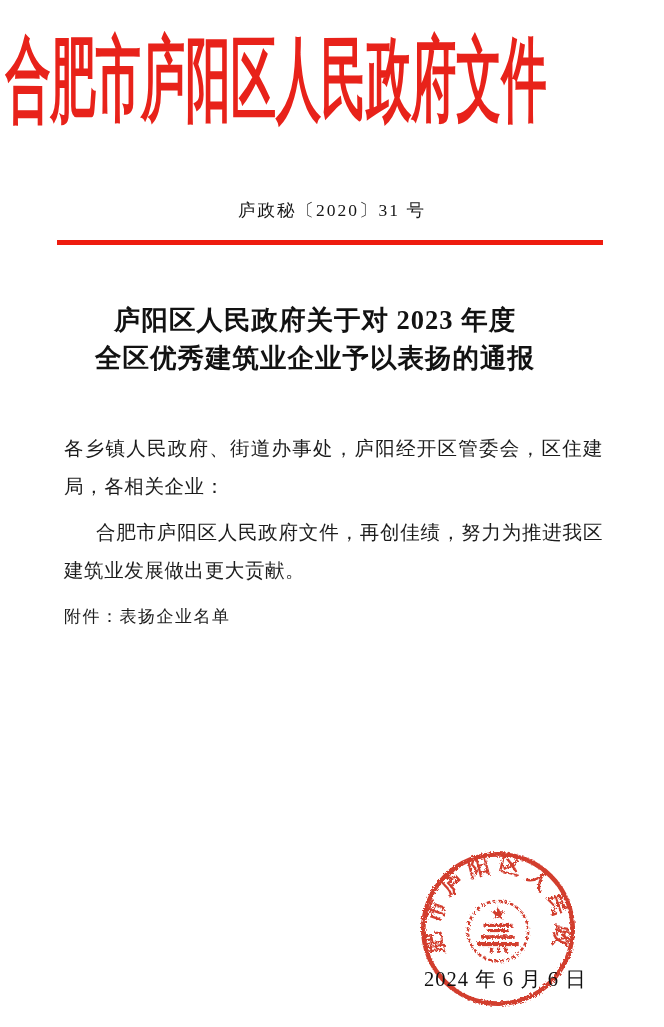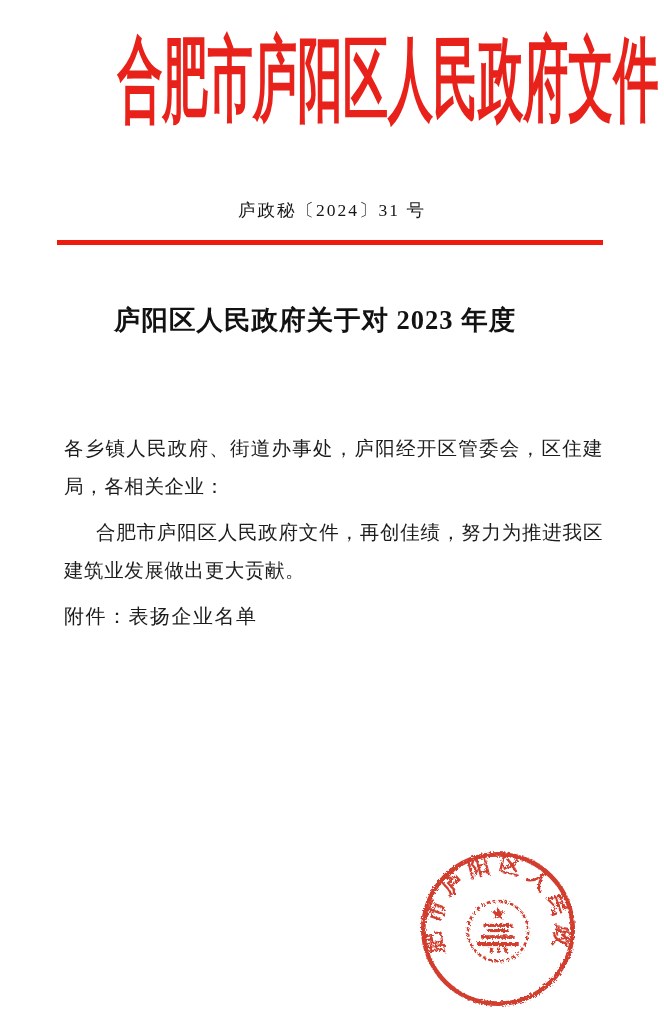--- a/index.html
+++ b/index.html
@@ -18,21 +18,21 @@
     background: #ffffff;
     overflow: hidden;
     font-family: "Liberation Serif", "DejaVu Serif", serif;
     color: var(--text-black);
   }
   
   .letterhead {
     position: absolute;
     top: 33px; left: 0;
     width: 664px; height: 96px;
-    display: flex; align-items: center; justify-content: flex-end;
+    display: flex; align-items: center; justify-content: flex-start;
   }
   .letterhead .head-text {
     font-size: 46px;
     font-weight: bold;
     line-height: 1;
     letter-spacing: 0px;
     color: var(--header-red);
     transform: scaleY(2.0) scaleX(0.98);
     transform-origin: center;
     white-space: nowrap;
@@ -75,21 +75,21 @@
     line-height: 37.5px;
     letter-spacing: 0.6px;
     text-align: justify;
     color: var(--text-black);
   }
   .doc-body p { margin: 9px; }
   .doc-body p.indent { text-indent: 32px; }
   .attachment-line {
     margin-top: 43px;
     margin-left: 81px;
-    font-size: 20px;
+    font-size: 17px;
     letter-spacing: 1.5px;
     text-align: left;
   }
   
   .seal-wrap {
     position: absolute;
     left: 415px; top: 846px;
     width: 166px; height: 166px;
     z-index: 1;
     opacity: 0.92;
@@ -108,26 +108,27 @@
 </style>
 </head>
 <body>
 
 <div class="page">
 
   <div class="letterhead">
     <span class="head-text">合肥市庐阳区人民政府文件</span>
   </div>
 
-  <div class="doc-number">庐政秘〔2024〕31 号</div>
+  <div class="doc-number">庐政秘〔2020〕31 号</div>
 
   <div class="red-rule"></div>
 
   <div class="doc-title">
     <div>庐阳区人民政府关于对 2023 年度</div>
+    <div>全区优秀建筑业企业予以表扬的通报</div>
   </div>
 
   <div class="doc-body">
     <p>各乡镇人民政府、街道办事处，庐阳经开区管委会，区住建局，各相关企业：</p>
     <p class="indent">合肥市庐阳区人民政府文件，再创佳绩，努力为推进我区建筑业发展做出更大贡献。</p>
     <p class="attachment-line">附件：表扬企业名单</p>
   </div>
 
   <div class="seal-wrap">
     <svg viewBox="0 0 160 160">
@@ -151,14 +152,15 @@
           <rect x="64" y="86" width="32" height="3.5" fill="currentColor" stroke="none"></rect>
           <rect x="60" y="92.5" width="40" height="4" fill="currentColor" stroke="none"></rect>
           <rect x="72" y="98" width="3" height="5" fill="currentColor" stroke="none"></rect>
           <rect x="79" y="98" width="3" height="5" fill="currentColor" stroke="none"></rect>
           <rect x="86" y="98" width="3" height="5" fill="currentColor" stroke="none"></rect>
         </g>
       </g>
     </svg>
   </div>
 
+  <div class="doc-date">2024 年 6 月 6 日</div>
 
 </div>
 
 </body></html>

